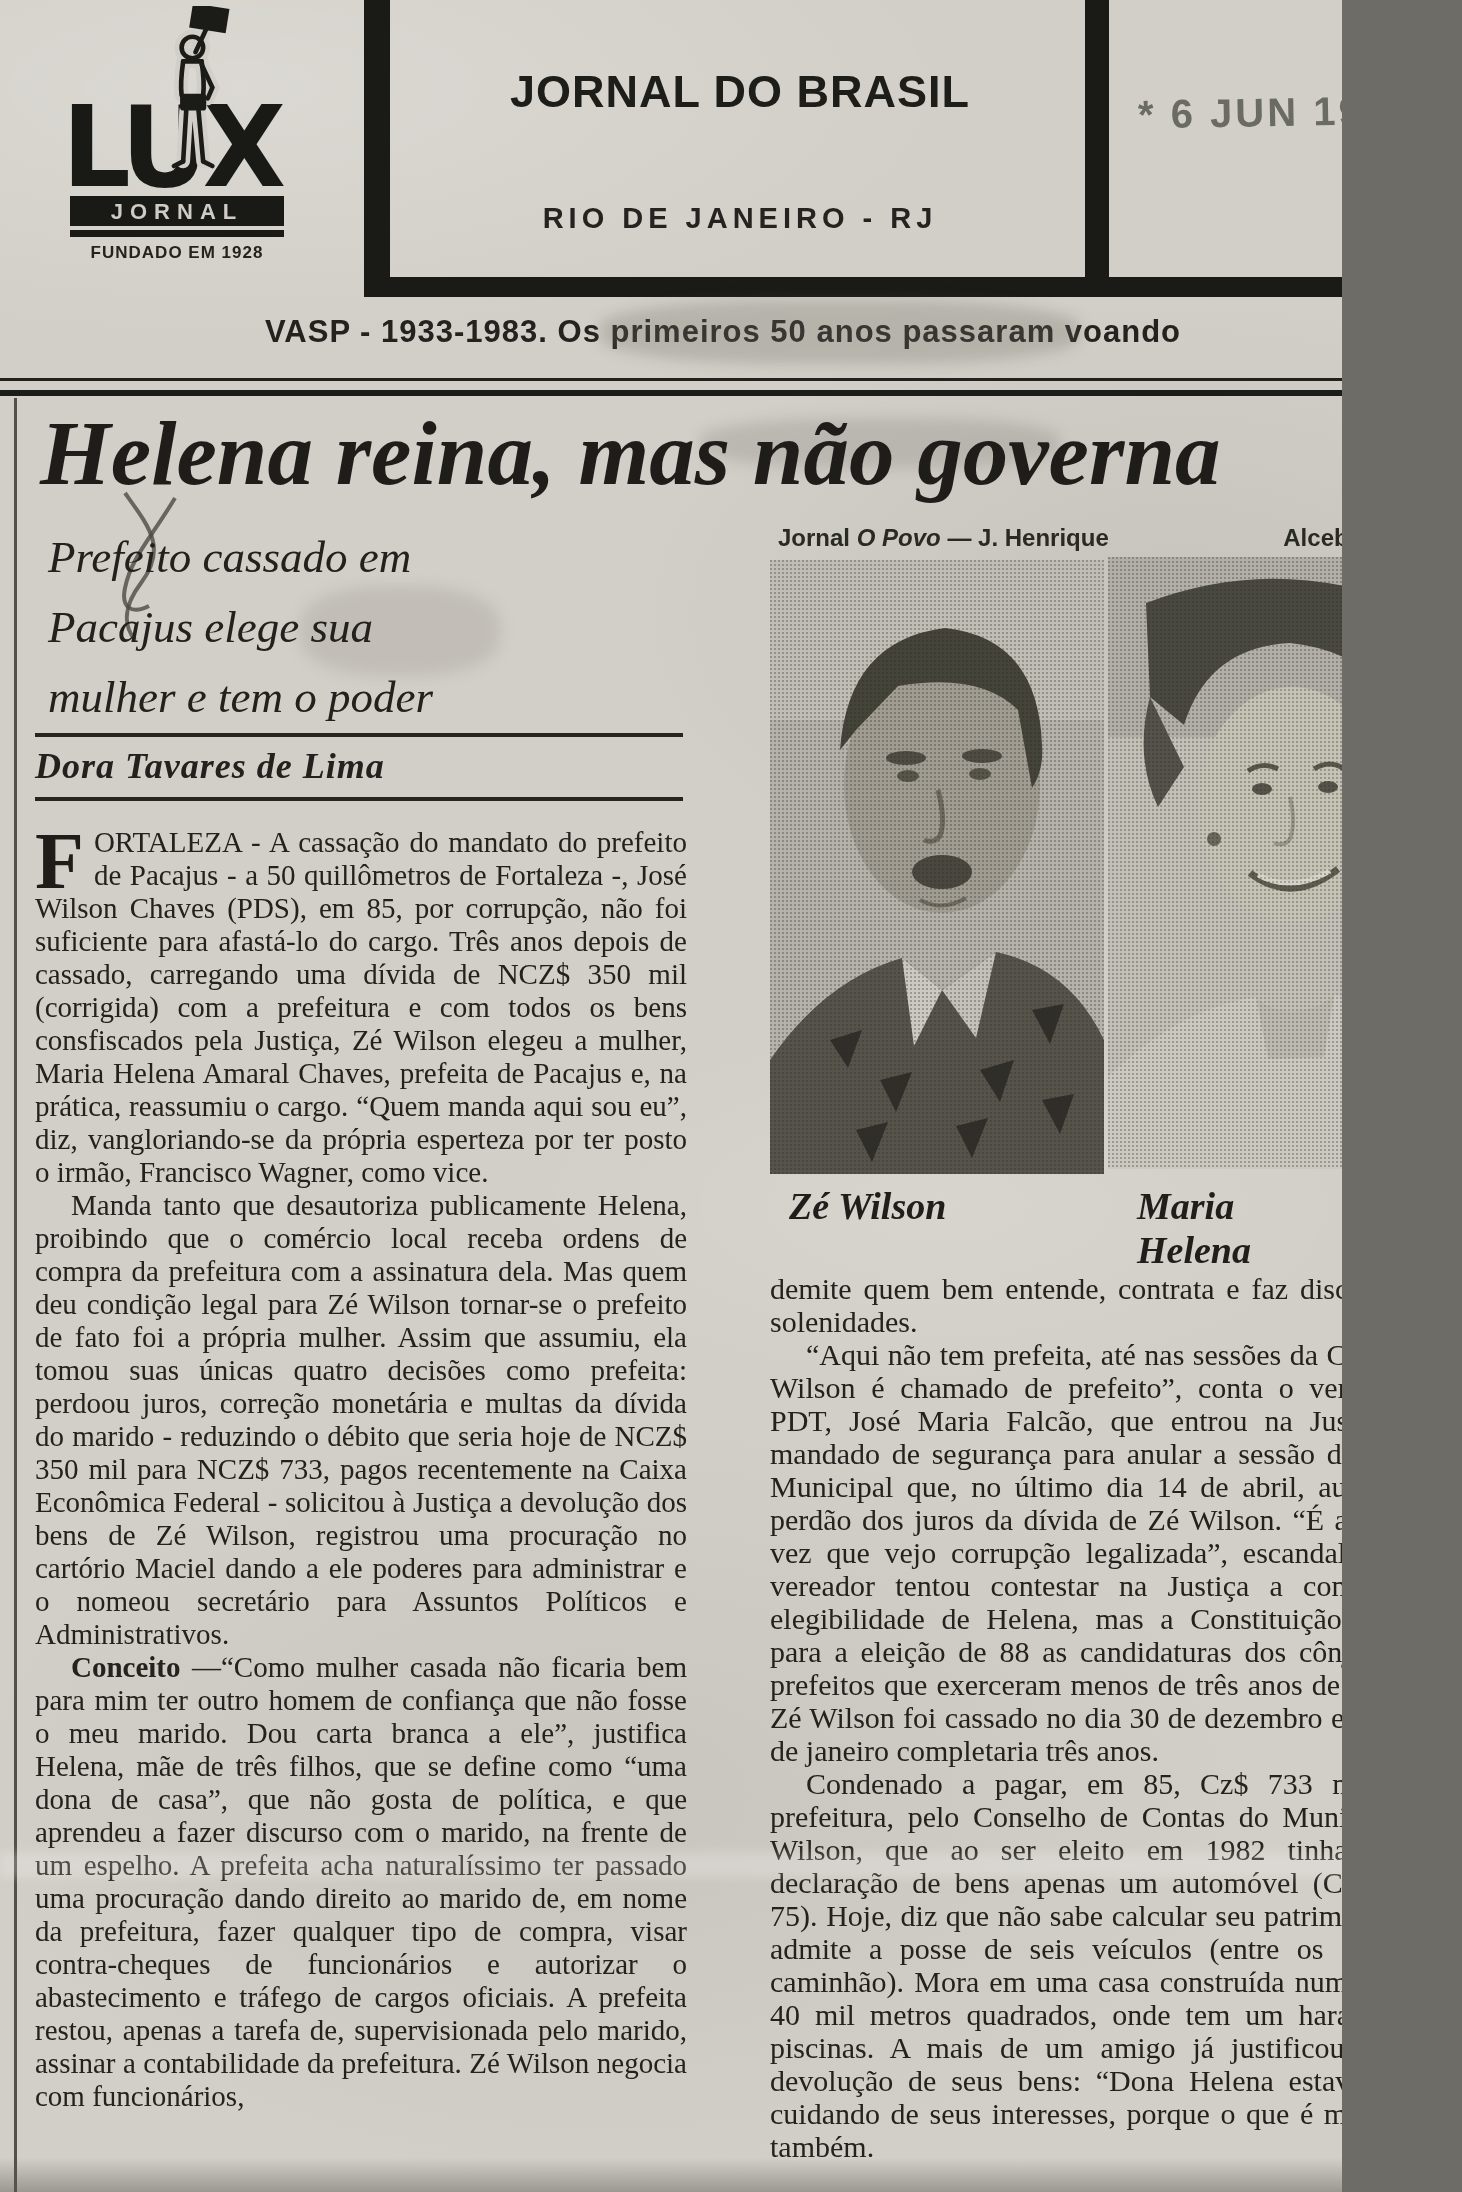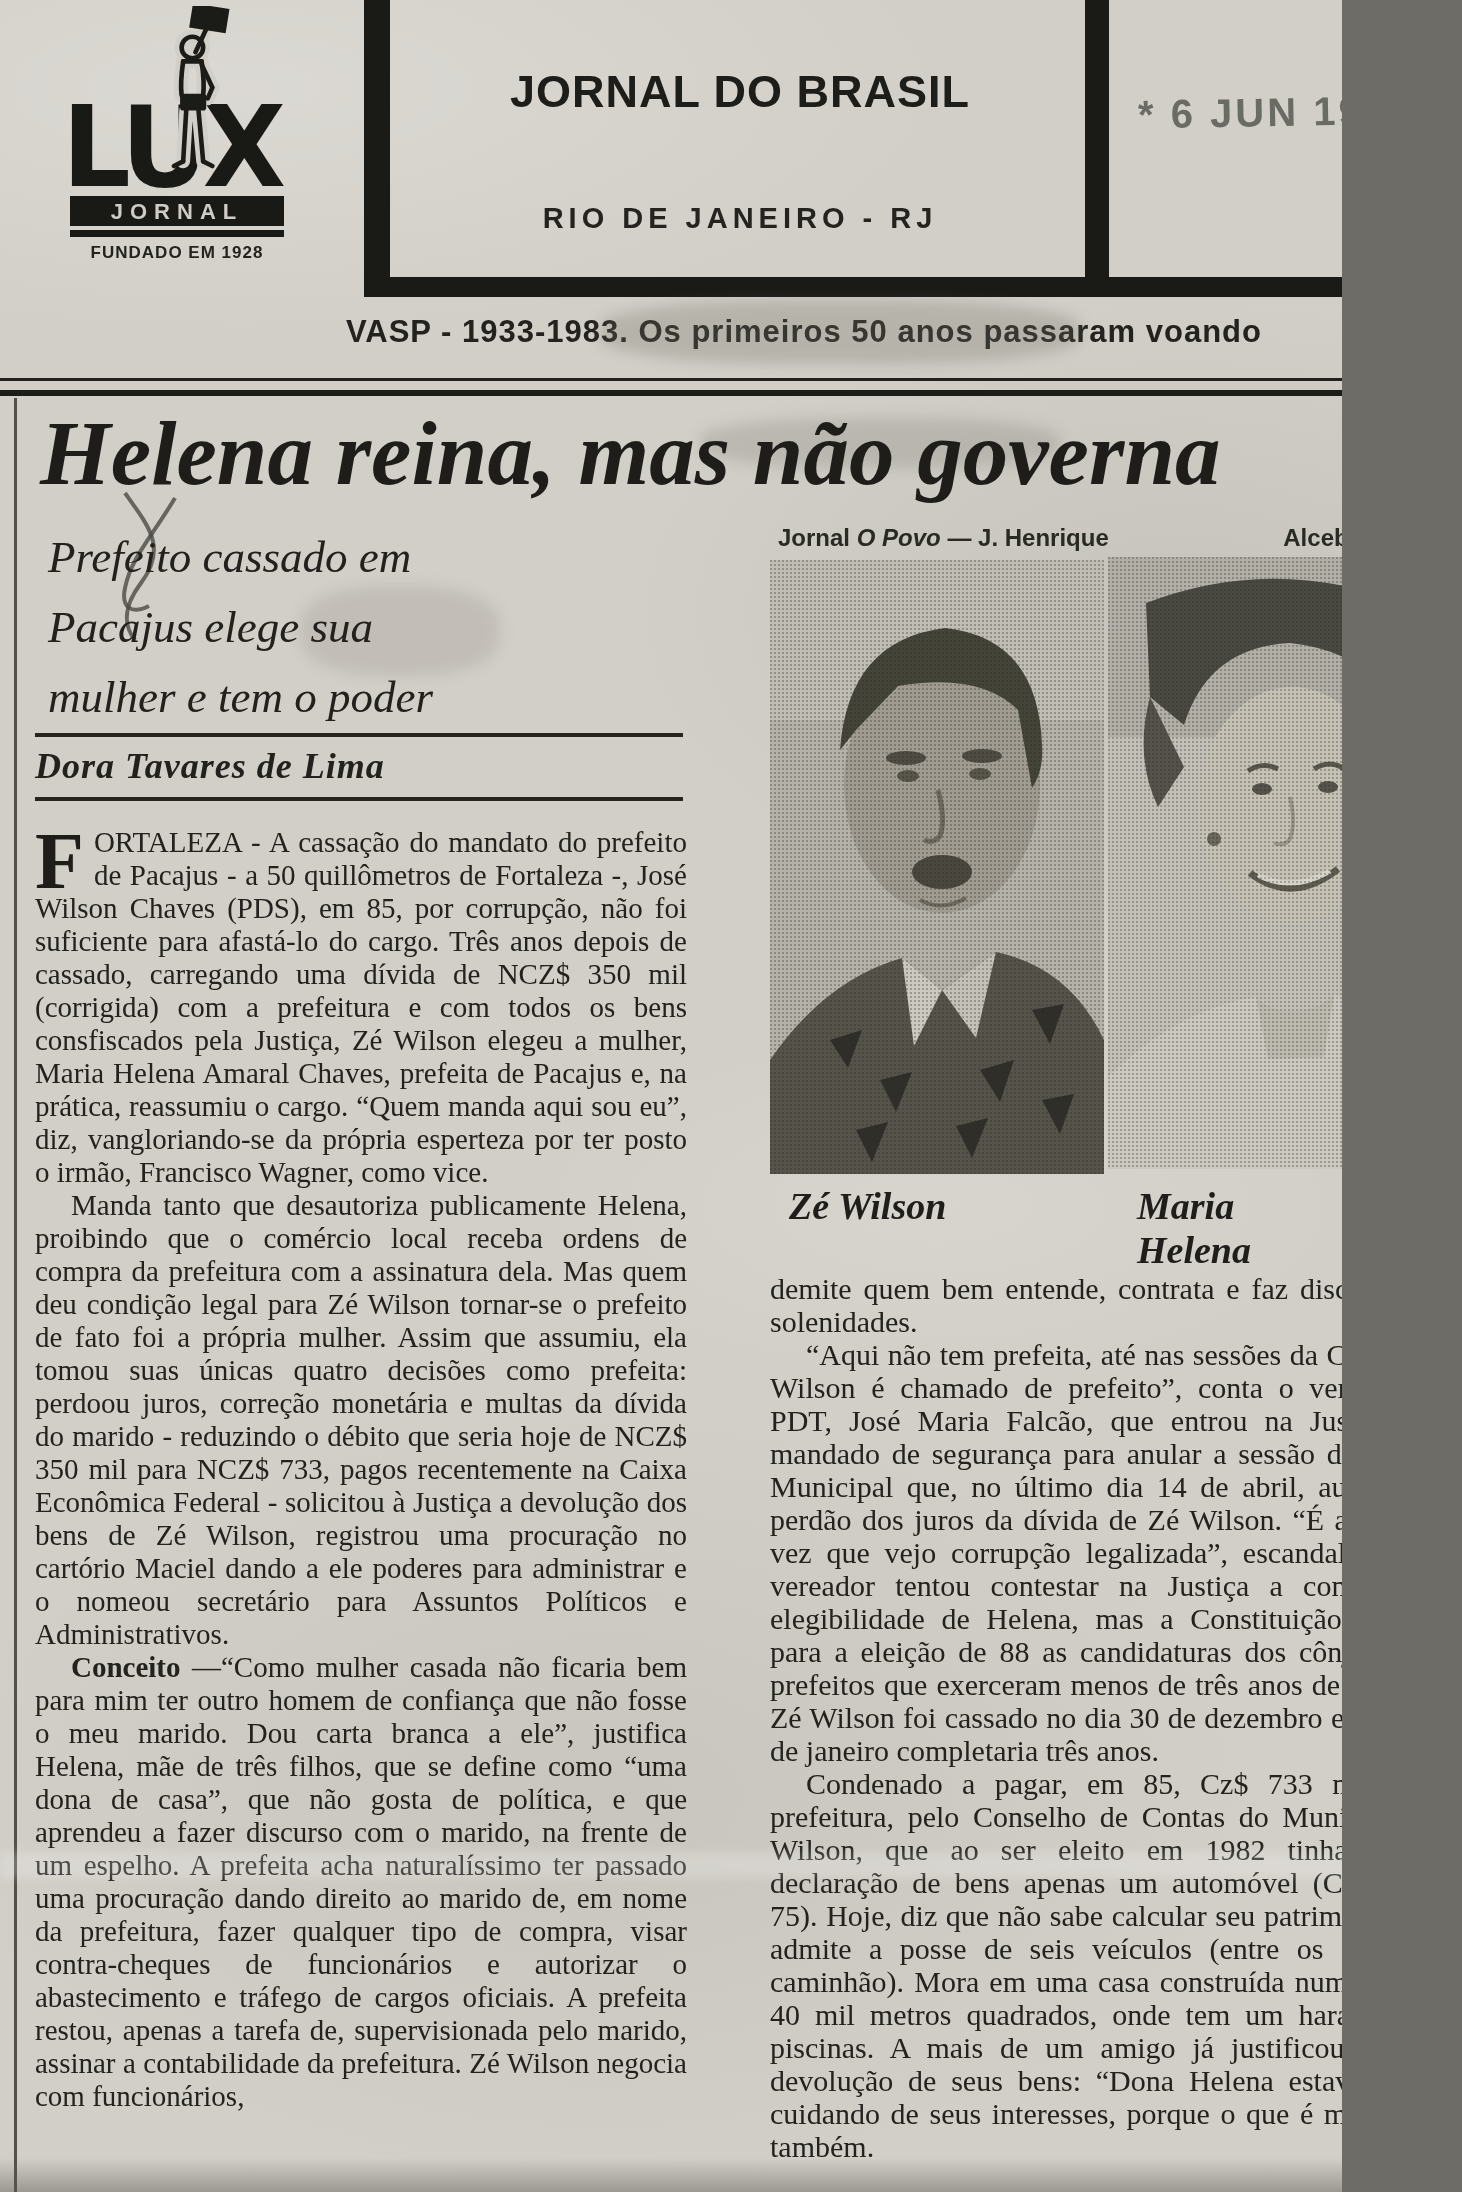--- a/index.html
+++ b/index.html
@@ -27,21 +27,21 @@
   .np-title{left:420px;top:66px;width:640px;text-align:center;font-weight:bold;font-size:45px;
     letter-spacing:1px;color:#1d1d1a;}
   .np-city{left:420px;top:202px;width:640px;text-align:center;font-weight:bold;font-size:29px;
     letter-spacing:5px;color:#24231f;}
   .stamp{left:1138px;top:90px;font-weight:bold;font-size:40px;letter-spacing:3px;color:#60615b;
     transform:rotate(-1deg);opacity:.9;}
   .smudge1{left:1348px;top:104px;width:150px;height:150px;border-radius:50%;
     background:radial-gradient(closest-side, rgba(58,58,52,.55), rgba(58,58,52,0) 72%);filter:blur(3px);}
   .smudge2{left:1390px;top:215px;width:90px;height:90px;border-radius:50%;
     background:radial-gradient(closest-side, rgba(58,58,52,.35), rgba(58,58,52,0) 70%);filter:blur(3px);}
-  .slogan{left:200px;top:314px;width:1062px;text-align:right;font-weight:bold;font-size:31px;
+  .slogan{left:192px;top:314px;width:1062px;text-align:center;font-weight:bold;font-size:31px;
     letter-spacing:1px;color:#23221f;}
   .rule-thin{left:0;top:378px;width:1462px;height:3px;background:#22211e;}
   .rule-thick{left:0;top:390px;width:1462px;height:6px;background:#1c1c19;}
   .left-border{left:14px;top:398px;width:3px;height:1794px;background:rgba(32,32,29,.72);}
   
   .headline{left:40px;top:404px;width:1410px;font-style:italic;font-weight:bold;font-size:91px;
     line-height:100px;white-space:nowrap;color:#1e1d1a;}
   .deck{left:48px;top:522px;width:440px;font-style:italic;font-size:45px;line-height:70px;color:#22211d;}
   .byline-box{left:35px;top:733px;width:648px;border-top:4px solid #26251f;border-bottom:4px solid #26251f;
     padding:8px 0 10px 0;text-align:left;font-style:italic;font-weight:bold;font-size:36px;letter-spacing:1px;}

